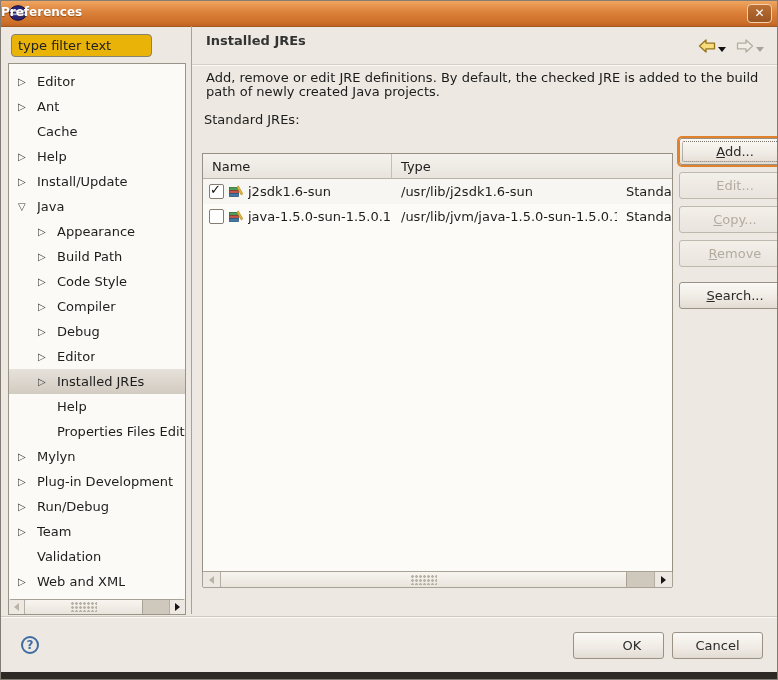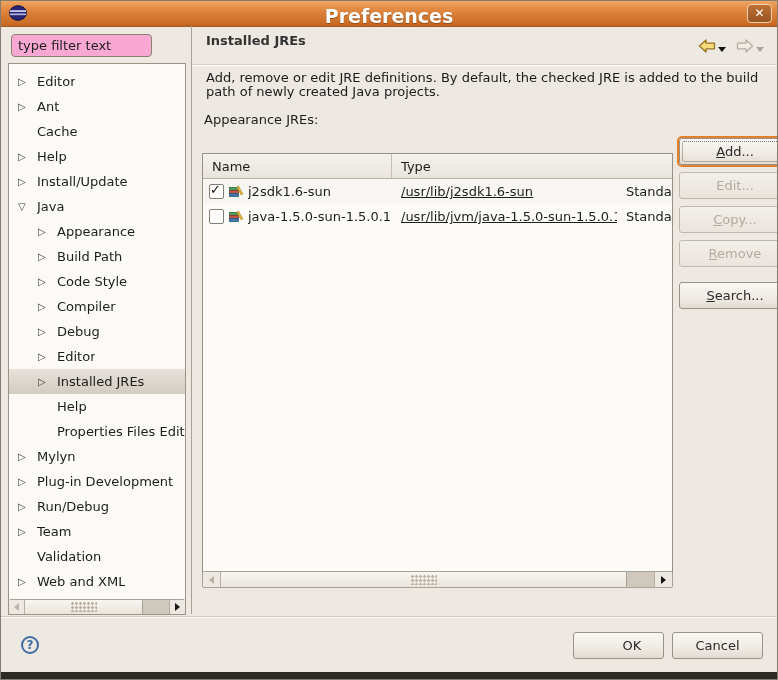--- a/index.html
+++ b/index.html
@@ -6,28 +6,28 @@
   .window{
     position:relative;width:778px;height:680px;box-sizing:border-box;
     background:#EDE9E2;border:1px solid #837C72;overflow:hidden;
     font-family:"DejaVu Sans","Liberation Sans",sans-serif;font-size:13px;color:#1d1d1d;
   }
   
   .titlebar{position:absolute;left:0;top:0;right:0;height:25px;
     background:linear-gradient(#F0A55F,#DB813A 45%,#CD7029 85%,#BE6322);
     border-bottom:1px solid #A35A1E;}
   .app-icon{position:absolute;left:6px;top:4px;}
-  .win-title{position:absolute;left:0;right:0;top:4px;text-align:center;color:#fff;
-    font-weight:bold;font-size:19px;text-shadow:0 1px 1px rgba(96,46,0,.55);}
+  .win-title{position:absolute;left:0;right:0;top:4px;text-align:left;color:#fff;
+    font-weight:bold;font-size:12px;text-shadow:0 1px 1px rgba(96,46,0,.55);}
   .close-btn{position:absolute;right:5px;top:3px;width:25px;height:19px;box-sizing:border-box;
     background:linear-gradient(#BC7034,#9A5522);border:1px solid #F0D3AE;border-radius:4px;
     color:#FFF;font-weight:bold;font-size:12px;line-height:17px;text-align:center;cursor:pointer;}
   
   .filter-input{position:absolute;left:10px;top:33px;width:141px;height:23px;box-sizing:border-box;
-    border:1px solid #89826F;border-radius:4px;background:#f9a8d4;padding:0 6px;
+    border:1px solid #89826F;border-radius:4px;background:#eab308;padding:0 6px;
     font:13px "DejaVu Sans","Liberation Sans",sans-serif;color:#222;}
   .tree-box{position:absolute;left:7px;top:62px;width:178px;height:552px;box-sizing:border-box;
     background:#FBFAF7;border:1px solid #9A9388;}
   .tree-items{position:absolute;left:0;right:0;top:0;bottom:16px;overflow:hidden;padding-top:5px;}
   .tree-item{height:25px;display:flex;align-items:center;white-space:nowrap;overflow:hidden;}
   .tree-item.lvl0{padding-left:9px;}
   .tree-item.lvl1{padding-left:29px;}
   .tree-item.selected{background:linear-gradient(#E6E1DA,#D2CBC1);}
   .expander{width:19px;flex:none;font-size:10px;color:#3c3c3c;}
   .tree-label{overflow:hidden;}
@@ -63,21 +63,21 @@
     background:#FCFBF8;border:1px solid #969085;overflow:hidden;margin-top:12px;}
   .thead{height:24px;background:linear-gradient(#F5F2ED,#E9E4DD);border-bottom:1px solid #B9B2A6;display:flex;}
   .th{display:flex;align-items:center;padding-left:9px;box-sizing:border-box;border-right:1px solid #C6C0B4;}
   .th.c0{width:189px;}
   .th.c1{width:225px;}
   .th.c2{flex:1;border-right:none;}
   .trow{height:25px;display:flex;align-items:center;}
   .trow.r0{background:#F8F6F2;}
   .cell{white-space:nowrap;overflow:hidden;box-sizing:border-box;}
   .name-cell{width:189px;flex:none;display:flex;align-items:center;}
-  .loc-cell{width:225px;flex:none;padding-left:9px;text-decoration:underline;}
+  .loc-cell{width:225px;flex:none;padding-left:9px;}
   .type-cell{flex:1;padding-left:9px;}
   .cb{width:13px;height:13px;flex:none;margin-left:6px;background:#fff;border:1px solid #847E72;
     border-radius:2px;position:relative;cursor:pointer;}
   .cb.checked::after{content:"✓";position:absolute;left:0;top:-3px;font-size:13px;font-weight:bold;color:#0d0d0d;}
   .jre-glyph{flex:none;margin-left:5px;height:13px;}
   .ntext{margin-left:4px;overflow:hidden;white-space:nowrap;}
   
   .side-btn{position:absolute;left:678px;width:112px;height:27px;box-sizing:border-box;
     border:1px solid #9A9286;border-radius:3px;cursor:pointer;
     background:linear-gradient(#FBF9F6,#EFEAE3 60%,#E2DCD3);
@@ -239,21 +239,21 @@
     <span>
       <svg width="18" height="14" viewBox="0 0 18 14">
         <path d="M16.5 7 L10 1 L10 4.2 L1.5 4.2 L1.5 9.8 L10 9.8 L10 13 Z" fill="#F1EDE6" stroke="#B3ADA1" stroke-width="1.3" stroke-linejoin="round"></path>
       </svg>
     </span>
     <span class="dd disabled"></span>
   </div>
   <div class="hdr-sep"></div>
 
   <div class="desc">Add, remove or edit JRE definitions. By default, the checked JRE is added to the build path of newly created Java projects.</div>
-  <div class="tbl-label">Appearance JREs:</div>
+  <div class="tbl-label">Standard JREs:</div>
 
   <div class="jre-table">
     <div class="thead" id="thead">
         <span class="th c0">Name</span>
         <span class="th c2">Type</span>
       </div>
     <div id="tbody">
         <div class="trow r0">
           <span class="cell name-cell">
             <span class="cb checked"></span>

